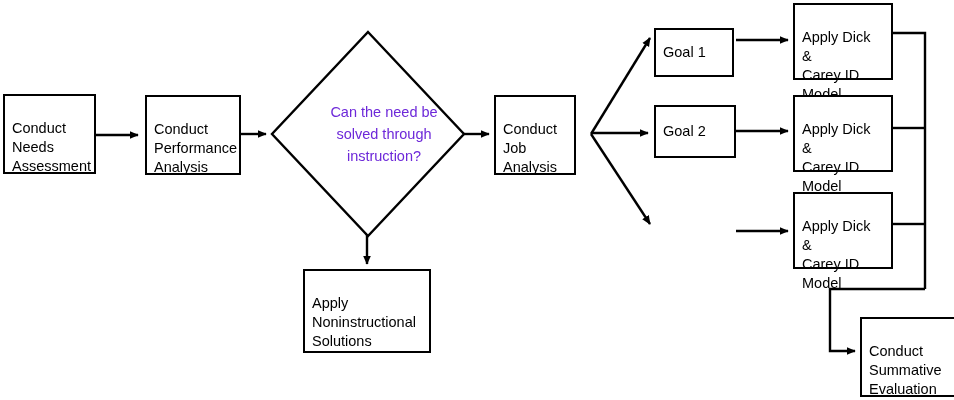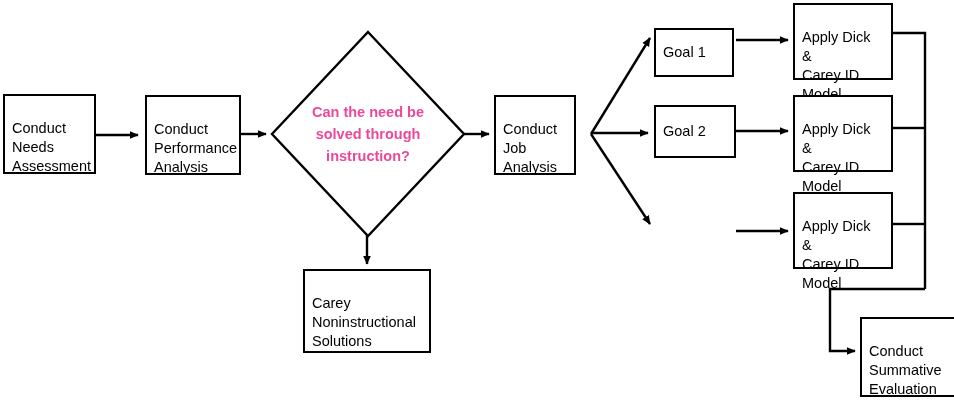--- a/index.html
+++ b/index.html
@@ -41,34 +41,33 @@
   }
   .node-text {
     display: block;
     white-space: pre-line;
   }
   .diamond-wrap {
     position: absolute;
   }
   .diamond-label {
     position: absolute;
-    left: 0;
+    left: 16px;
     top: 0;
     width: 100%;
     height: 100%;
     display: flex;
     align-items: center;
     justify-content: center;
     text-align: center;
     font-size: 14.5px;
     line-height: 22px;
-    color: #ec4899;
+    color: #6d28d9;
     white-space: pre-line;
     pointer-events: none;
-    font-weight: bold;
   }
 </style>
 </head>
 <body>
 
 <div id="canvas">
 
   <svg id="edges" viewBox="0 0 954 400" xmlns="http://www.w3.org/2000/svg">
     <defs>
       <marker id="arrow" markerWidth="9" markerHeight="9" refX="8.2" refY="4.5" orient="auto" markerUnits="userSpaceOnUse">
@@ -122,21 +121,21 @@
   <div class="diamond-wrap" style="left:270px; top:30px; width:196px; height:208px;">
     <svg width="196" height="208" viewBox="0 0 196 208" xmlns="http://www.w3.org/2000/svg">
       <polygon points="98,2 194,104 98,206 2,104" fill="#ffffff" stroke="#000000" stroke-width="2.4"></polygon>
     </svg>
     <div class="diamond-label">Can the need be
 solved through
 instruction?</div>
   </div>
 
   <div class="node" style="left:303px; top:269px; width:128px; height:84px;">
-    <span class="node-text">Carey
+    <span class="node-text">Apply
 Noninstructional
 Solutions</span>
   </div>
 
   <div class="node" style="left:494px; top:95px; width:82px; height:80px;">
     <span class="node-text">Conduct Job
 Analysis</span>
   </div>
 
   <div class="node center" style="left:654px; top:16px; width:80px; height:49px;margin-top:12px;">

